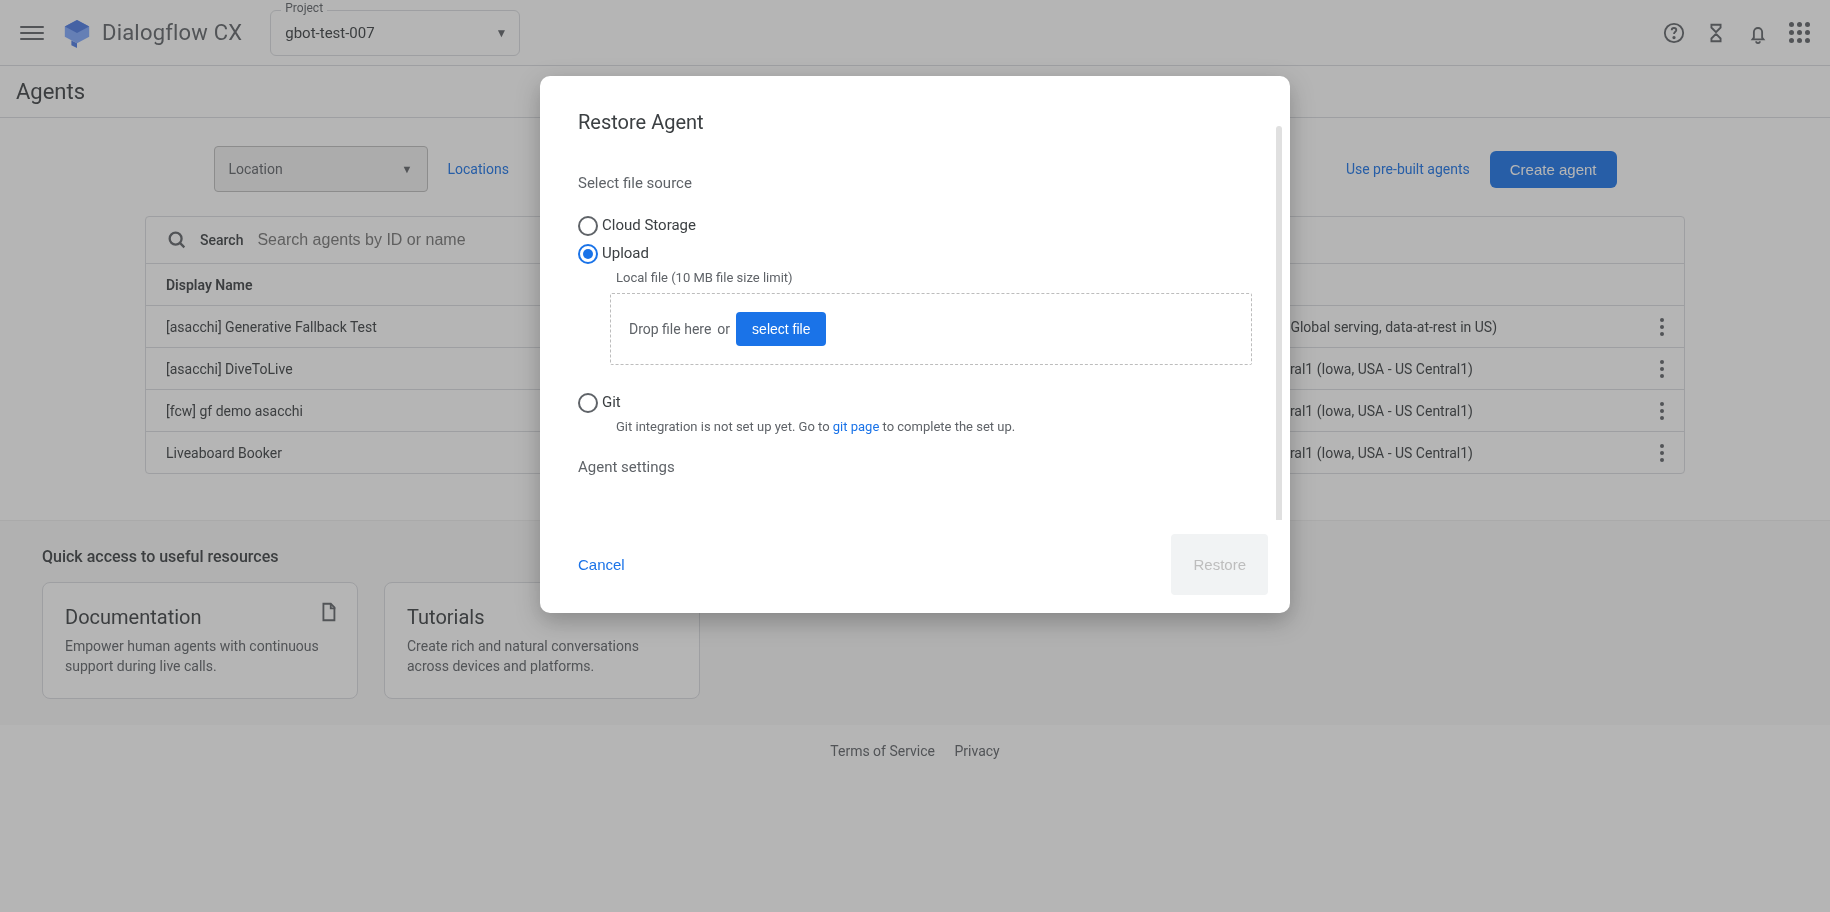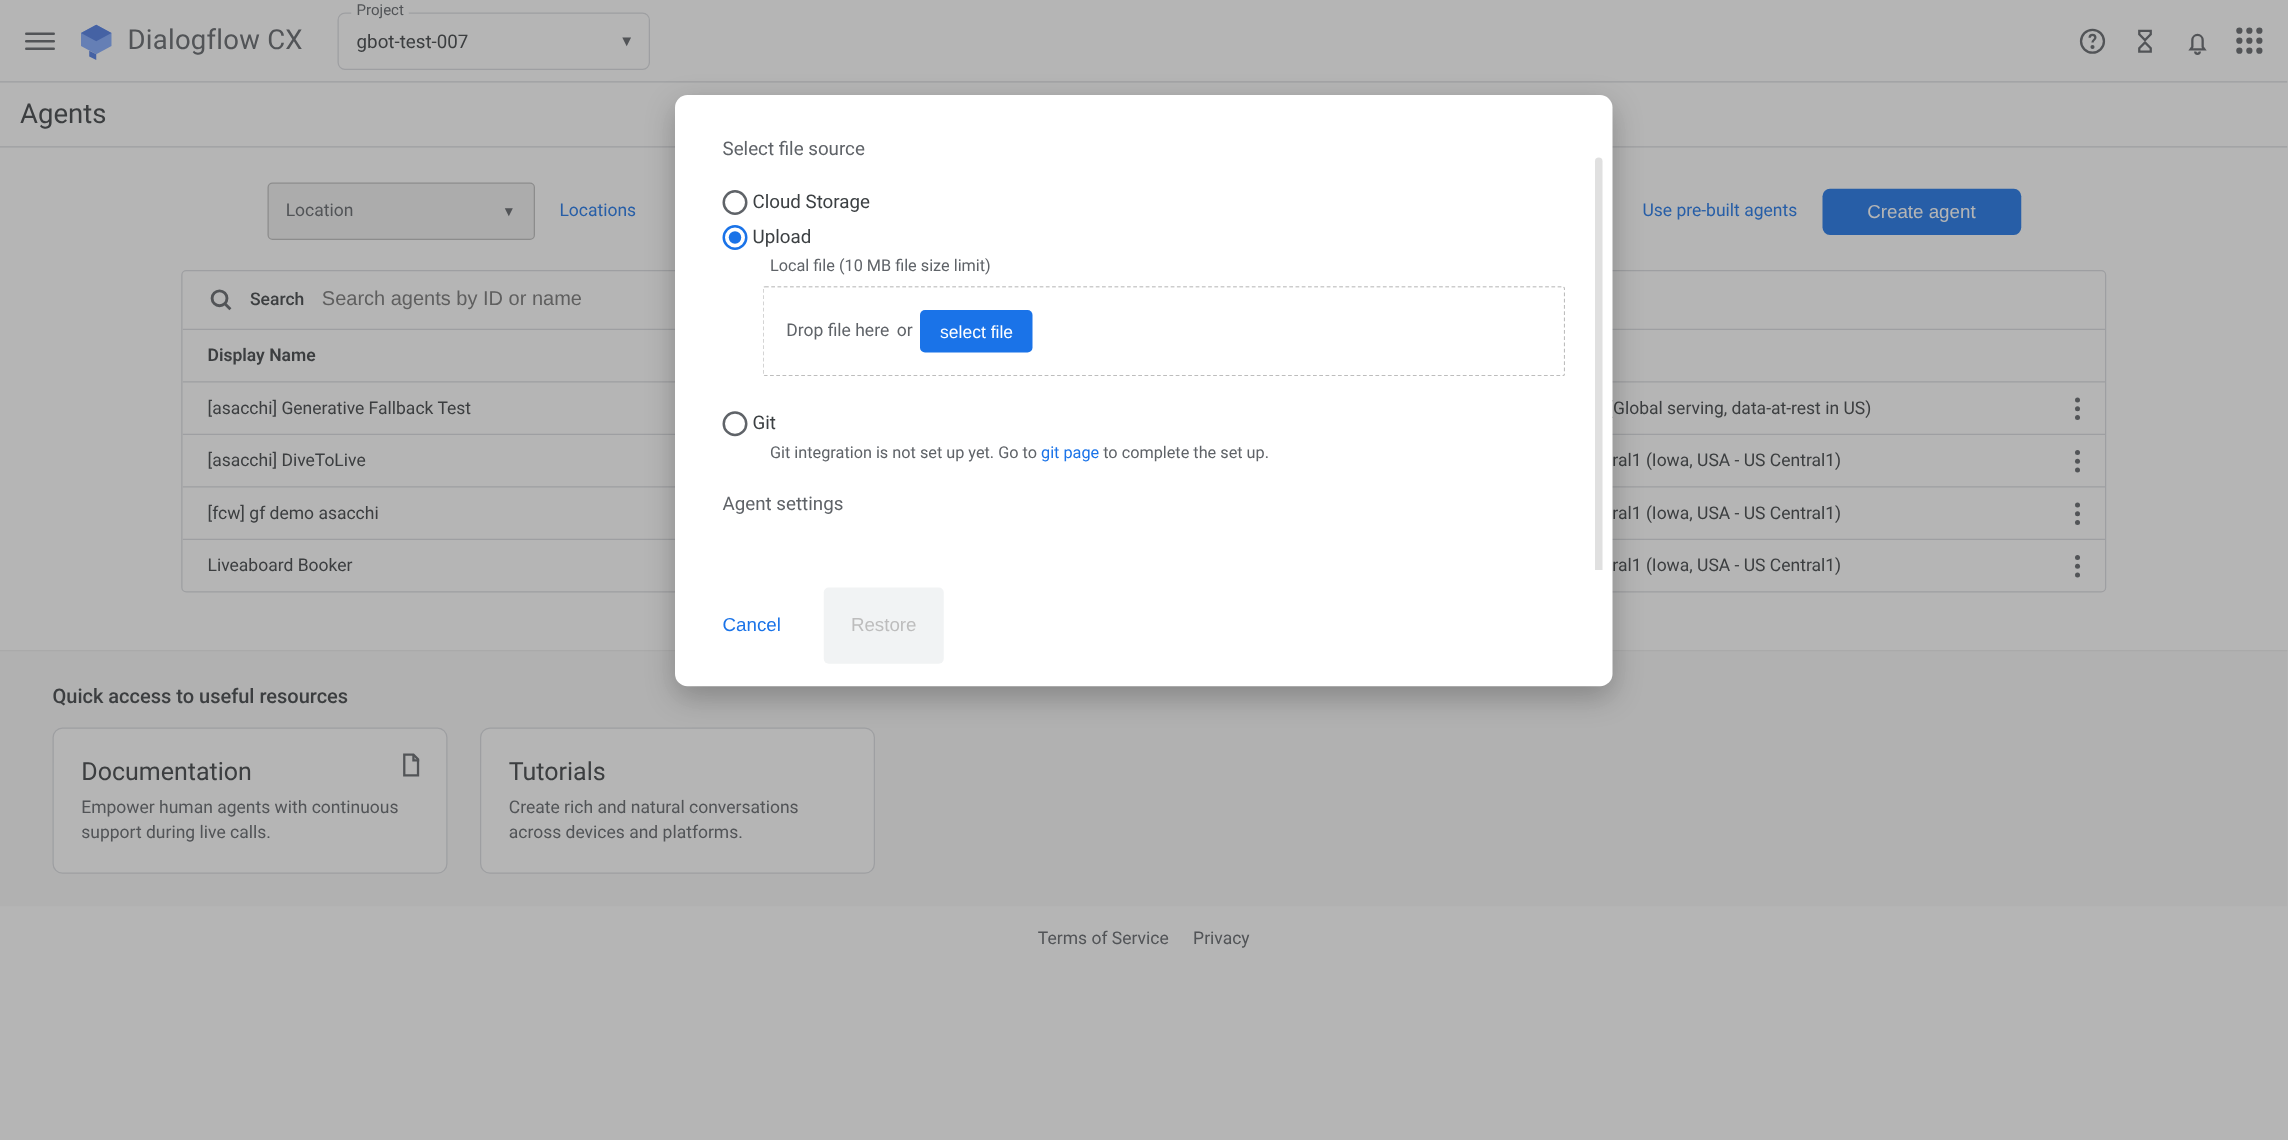--- a/index.html
+++ b/index.html
@@ -21,21 +21,21 @@
   .apps-grid { width:22px; height:22px; display:grid; grid-template-columns:repeat(3,5px); grid-template-rows:repeat(3,5px); gap:3px; }
   .apps-grid span { width:5px; height:5px; background:#5f6368; border-radius:50%; }
   
   .subheader { height:52px; display:flex; align-items:center; padding:0 16px; border-bottom:1px solid #dadce0; font-size:22px; color:#3c4043; }
   
   .content { padding:28px 0 0 0; display:flex; flex-direction:column; align-items:center; }
   .toolbar { width:1403px; display:flex; align-items:center; gap:20px; margin-bottom:24px; }
   .location-select { width:214px; height:46px; border:1px solid #bdbdbd; background:#f1f1f1; border-radius:4px; padding:0 14px; display:flex; align-items:center; justify-content:space-between; color:#5f6368; cursor:pointer; }
   .link { color:#1a73e8; cursor:pointer; }
   .toolbar .spacer { flex:1; }
-  .btn-primary { background:#1a73e8; color:#fff; border:none; border-radius:6px; padding:10px 36px; font-size:15px; cursor:pointer; }
+  .btn-primary { background:#1a73e8; color:#fff; border:none; border-radius:6px; padding:10px 20px; font-size:15px; cursor:pointer; }
   .btn-primary-sm { background:#1a73e8; color:#fff; border:none; border-radius:4px; padding:9px 16px; font-size:14px; cursor:pointer; }
   .table { width:1540px; border:1px solid #dadce0; border-radius:4px; overflow:hidden; }
   .search-row { display:flex; align-items:center; gap:12px; padding:12px 20px; }
   .search-row input { border:none; outline:none; font-size:16px; flex:1; color:#3c4043; background:transparent; }
   .theader, .trow { display:grid; grid-template-columns: 1fr 360px 60px; align-items:center; padding:0 20px; height:42px; border-top:1px solid #dadce0; }
   .theader { font-weight:600; color:#3c4043; }
   .trow { color:#3c4043; }
   .trow .dots { justify-self:end; cursor:pointer; color:#5f6368; display:flex; flex-direction:column; gap:3px; align-items:center; }
   .trow .dots span { width:4px; height:4px; background:#5f6368; border-radius:50%; display:block; }
   
@@ -54,21 +54,21 @@
   .modal-body { padding:34px 38px 20px 38px; max-height:540px; overflow:auto; position:relative; }
   .modal h2 { margin:0 0 40px 0; font-size:20px; font-weight:400; color:#3c4043; }
   .section-title { font-size:15px; color:#5f6368; margin:0 0 24px 0; }
   .radio-row { display:flex; gap:4px; margin:8px 0 6px 0; cursor:pointer; }
   .radio-outer { width:20px; height:20px; border:2px solid #5f6368; border-radius:50%; display:flex; align-items:center; justify-content:center; }
   .radio-outer.selected { border-color:#1a73e8; }
   .radio-inner { width:10px; height:10px; background:#1a73e8; border-radius:50%; }
   .radio-label { font-size:15px; color:#3c4043; }
   .radio-desc { font-size:13px; color:#5f6368; margin:4px 0 24px 38px; }
   .dropzone { border:1.5px dashed #bdbdbd; border-radius:2px; margin:6px 0 28px 32px; padding:18px; text-align:center; display:flex; align-items:center; gap:6px; color:#5f6368; }
-  .modal-footer { padding:14px 22px 18px 22px; display:flex; justify-content:flex-start; gap:18px; }
+  .modal-footer { padding:14px 22px 18px 22px; display:flex; justify-content:space-between; gap:18px; }
   .btn-text { background:none; border:none; color:#1a73e8; padding:10px 16px; border-radius:4px; font-size:15px; cursor:pointer; }
   .btn-disabled { background:#f1f3f4; color:#bdbdbd; border:none; padding:22px 22px; border-radius:4px; font-size:15px; cursor:not-allowed; }
   .scroll-hint { position:absolute; top:50px; right:8px; width:6px; height:480px; background:#e0e0e0; border-radius:3px; }
   .svg-ic { width:22px; height:22px; }
 </style>
 </head>
 <body>
 
 <div class="header">
   <div class="header-left">
@@ -213,20 +213,21 @@
   <div class="footer-links">
     <span>Terms of Service</span>
     <span>Privacy</span>
   </div>
 </div>
 
 <div class="scrim">
   <div class="modal">
     <div class="modal-body">
       <div class="scroll-hint"></div>
+      <h2>Restore Agent</h2>
       <div class="section-title">Select file source</div>
 
       <div class="radio-row">
         <div class="radio-outer"></div>
         <span class="radio-label">Cloud Storage</span>
       </div>
 
       <div class="radio-row">
         <div class="radio-outer selected">
             <div class="radio-inner"></div>

